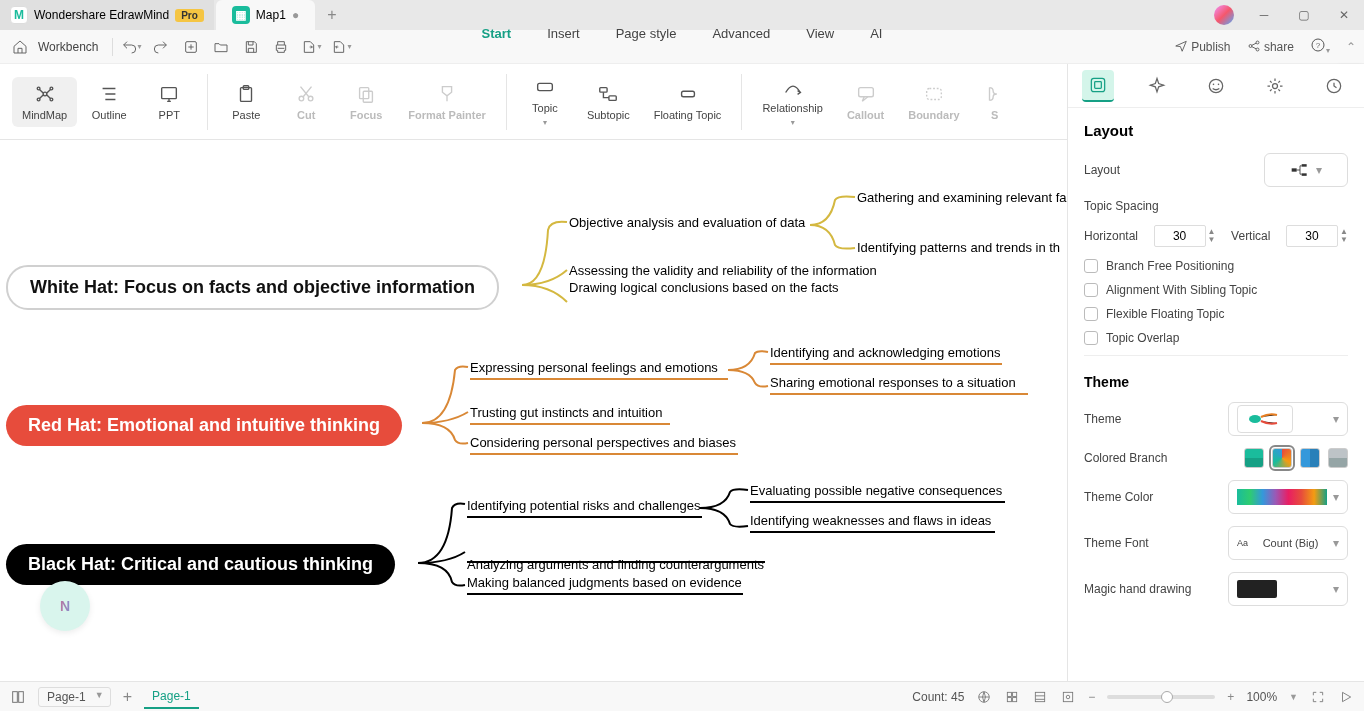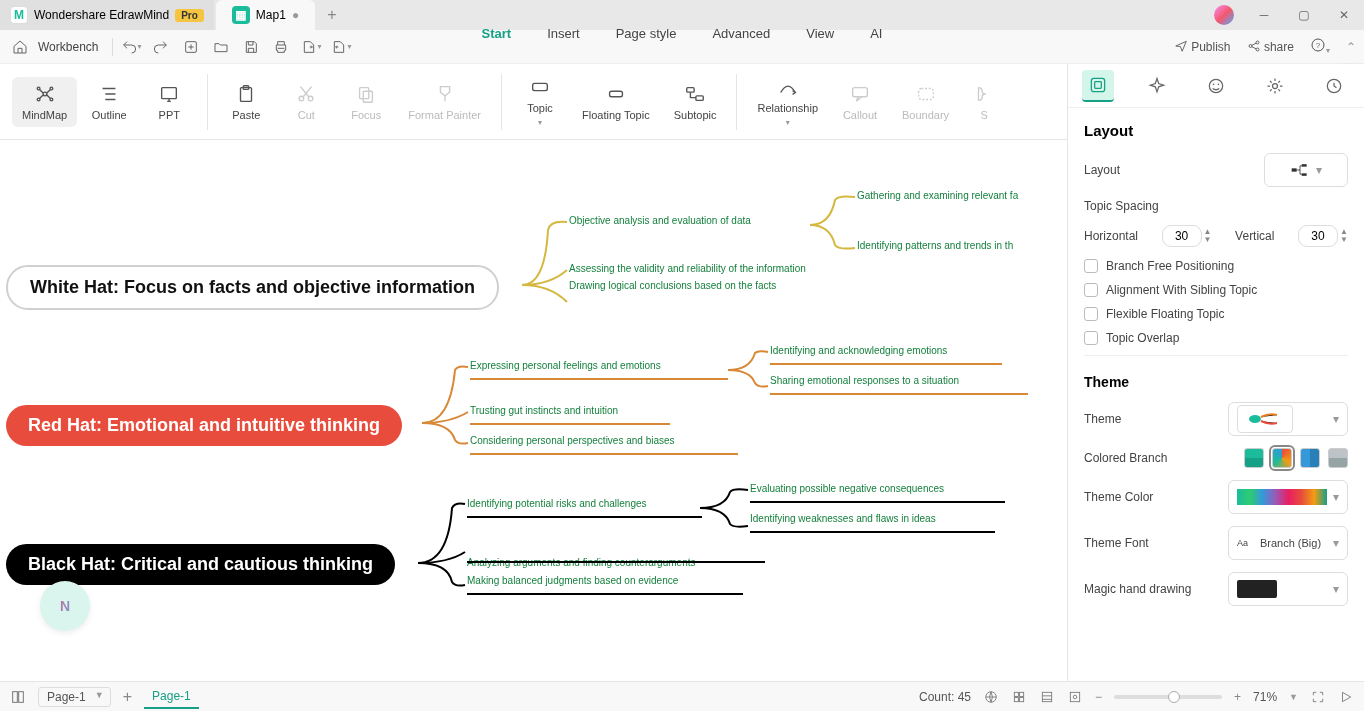--- a/index.html
+++ b/index.html
@@ -25,32 +25,32 @@
 .menu-tabs { position: absolute; left: 50%; transform: translateX(-50%); display: flex; gap: 36px; font-size: 13px; color: #444; }
 .menu-tabs .active { color: #16a085; font-weight: 600; border-bottom: 3px solid #16a085; padding-bottom: 24px; }
 .menu-right { position: absolute; right: 8px; display: flex; gap: 16px; align-items: center; font-size: 12px; color: #555; }
 
 
 .ribbon { height: 76px; background: #fff; display: flex; align-items: center; padding: 4px 8px; border-bottom: 1px solid #e5e5e5; position: relative; }
 .rgroup { display: flex; gap: 4px; padding: 0 4px; }
 .sep { width: 1px; height: 56px; background: #e5e5e5; margin: 0 6px; }
 .ritem { display: flex; flex-direction: column; align-items: center; justify-content: center; gap: 4px; padding: 6px 10px; font-size: 11px; color: #444; border-radius: 6px; min-width: 56px; }
 .ritem.sel { background: #f0f0f0; }
-.ritem.dim { color: #bbb; }
+.ritem.dim { color: #bbb; font-weight: bold; }
 .ritem .ric { width: 22px; height: 22px; display:flex; align-items:center; justify-content:center; color:#555;}
 .ritem.dim .ric { color: #ccc; }
 .ribbon-more { position:absolute; right:0; top:0; width:24px; height:76px; background:#fff; display:flex; align-items:center; justify-content:center; color:#888; border-left:1px solid #eee; box-shadow:-2px 0 4px rgba(0,0,0,0.03);}
 
 
 .canvas { position: absolute; top: 140px; left: 0; right: 297px; bottom: 30px; background: #fff; overflow: hidden; }
 .node { position: absolute; border-radius: 22px; padding: 10px 22px; font-size: 18px; font-weight: 700; }
 .node.white { background: #fff; border: 2px solid #d0d0d0; color: #111; top: 125px; left: 6px; }
 .node.red { background: #e74c3c; color: #fff; top: 265px; left: 6px; }
 .node.black { background: #000; color: #fff; top: 404px; left: 6px; }
-.subtxt { position: absolute; font-size: 10px; color: #15803d; white-space: nowrap; }
+.subtxt { position: absolute; font-size: 13px; color: #000000; white-space: nowrap; }
 
 
 .uline { position:absolute; height:1.5px; }
 
 
 svg.conn { position:absolute; top:0; left:0; width:100%; height:100%; pointer-events:none; }
 
 
 .ai-bubble { position:absolute; bottom: 50px; left: 40px; width: 50px; height: 50px; border-radius: 50%; background: #d9f5ed; display:flex; align-items:center; justify-content:center; box-shadow: 0 2px 6px rgba(0,0,0,0.08);}
 .ai-bubble-inner { width:34px; height:34px; border-radius:50%; background:#fff; display:flex; align-items:center; justify-content:center; font-weight:bold; font-size:14px; background-image: linear-gradient(90deg,#f5576c,#4facfe); -webkit-background-clip:text; color:transparent;}
@@ -60,21 +60,21 @@
 .rtabs { height: 44px; display: flex; align-items: center; justify-content: space-around; border-bottom: 1px solid #eee; }
 .rtab { width: 32px; height: 32px; display:flex; align-items:center; justify-content:center; color:#666; border-radius:4px;}
 .rtab.active { background: #d4f5ea; color: #16a085; border-bottom: 2px solid #16a085;}
 .rbody { padding: 14px 16px; overflow:auto; height: calc(100% - 44px); }
 .rh { font-size: 15px; font-weight: 700; margin-bottom: 14px; }
 .rh2 { font-size: 14px; font-weight: 700; margin: 18px 0 12px; }
 .rrow { display: flex; align-items: center; justify-content: space-between; font-size: 12px; color: #444; margin-bottom: 12px; }
 .dd { width: 84px; height: 34px; border: 1px solid #ddd; border-radius: 6px; display:flex; align-items:center; justify-content:center; gap:6px; font-size:12px;}
 .dd.wide { width: 120px; justify-content:space-between; padding:0 8px;}
 .numin { display:flex; align-items:center; gap:2px;}
-.numin input { width: 40px; height:22px; border:1px solid #ddd; border-radius:9px; text-align:center; font-size:12px;}
+.numin input { width: 52px; height:22px; border:1px solid #ddd; border-radius:2px; text-align:center; font-size:12px;}
 .spin { display:flex; flex-direction:column; font-size:8px; color:#888; line-height:8px;}
 .chk { display:flex; align-items:center; gap:8px; font-size:12px; color:#444; margin-bottom:10px;}
 .chk .box { width:14px; height:14px; border:1.5px solid #bbb; border-radius:3px;}
 .swatches { display:flex; gap:8px;}
 .sw { width:20px; height:20px; border:1px solid #ccc; border-radius:3px;}
 .sw.sel { outline:2px solid #888; outline-offset:1px;}
 .color-strip { width:90px; height:16px; background:linear-gradient(90deg,#1abc9c,#2ecc71,#3498db,#9b59b6,#e91e63,#e74c3c,#f39c12,#16a085);}
 .themebox { width:56px; height:28px; border:1px solid #ddd; border-radius:4px; display:flex; align-items:center; justify-content:center; position:relative;}
 
 
@@ -271,34 +271,34 @@
           <svg width="22" height="22" viewBox="0 0 24 24">
             <rect class="sstroke" x="4" y="8" width="16" height="8" rx="2"></rect>
           </svg>
         </div>
         <span>Topic</span>
         <span style="font-size:8px;color:#999">▾</span>
       </div>
     <div class="ritem">
         <div class="ric">
           <svg width="22" height="22" viewBox="0 0 24 24">
-            <rect class="sstroke" x="5" y="9" width="14" height="6" rx="2"></rect>
-          </svg>
-        </div>
-        <span>Floating Topic</span>
-      </div>
-    <div class="ritem">
-        <div class="ric">
-          <svg width="22" height="22" viewBox="0 0 24 24">
             <rect class="sstroke" x="3" y="5" width="8" height="5" rx="1"></rect>
             <rect class="sstroke" x="13" y="14" width="8" height="5" rx="1"></rect>
             <path class="sstroke" d="M7 10 V16 H13"></path>
           </svg>
         </div>
         <span>Subtopic</span>
+      </div>
+    <div class="ritem">
+        <div class="ric">
+          <svg width="22" height="22" viewBox="0 0 24 24">
+            <rect class="sstroke" x="5" y="9" width="14" height="6" rx="2"></rect>
+          </svg>
+        </div>
+        <span>Floating Topic</span>
       </div>
   </div>
   <div class="sep"></div>
   <div class="rgroup">
     <div class="ritem">
         <div class="ric">
           <svg width="22" height="22" viewBox="0 0 24 24">
             <path class="sstroke" d="M4 18 Q12 4 20 18"></path>
             <path class="sstroke" d="M17 16 L20 18 L17 20"></path>
           </svg>
@@ -505,21 +505,21 @@
       <span>Theme Color</span>
       <div class="dd wide">
           <div class="color-strip"></div>
           <span style="color:#999">▾</span>
         </div>
     </div>
     <div class="rrow">
       <span>Theme Font</span>
       <div class="dd wide">
           <span style="font-size:9px">Aa</span>
-          <span style="font-size:11px">Branch (Big)</span>
+          <span style="font-size:11px">Count (Big)</span>
           <span style="color:#999">▾</span>
         </div>
     </div>
     <div class="rrow">
       <span>Magic hand drawing</span>
       <div class="dd wide">
           <div style="width:40px;height:18px;background:#222;border-radius:2px"></div>
           <span style="color:#999">▾</span>
         </div>
     </div>
@@ -562,21 +562,21 @@
       <svg width="14" height="14" viewBox="0 0 24 24">
         <rect class="sstroke" x="4" y="4" width="16" height="16"></rect>
         <circle class="sstroke" cx="12" cy="12" r="3"></circle>
       </svg>
     </div>
   <span style="color:#888">−</span>
   <div class="slider">
       <div class="knob"></div>
     </div>
   <span style="color:#888">+</span>
-  <span>71%</span>
+  <span>100%</span>
     <span style="font-size:9px;color:#999">▼</span>
   <div class="sicon">
       <svg width="14" height="14" viewBox="0 0 24 24">
         <path class="sstroke" d="M4 9 V4 H9 M15 4 H20 V9 M20 15 V20 H15 M9 20 H4 V15"></path>
       </svg>
     </div>
   <div class="sicon">
       <svg width="14" height="14" viewBox="0 0 24 24">
         <path class="sstroke" d="M6 4 L20 12 L6 20 Z"></path>
       </svg>

